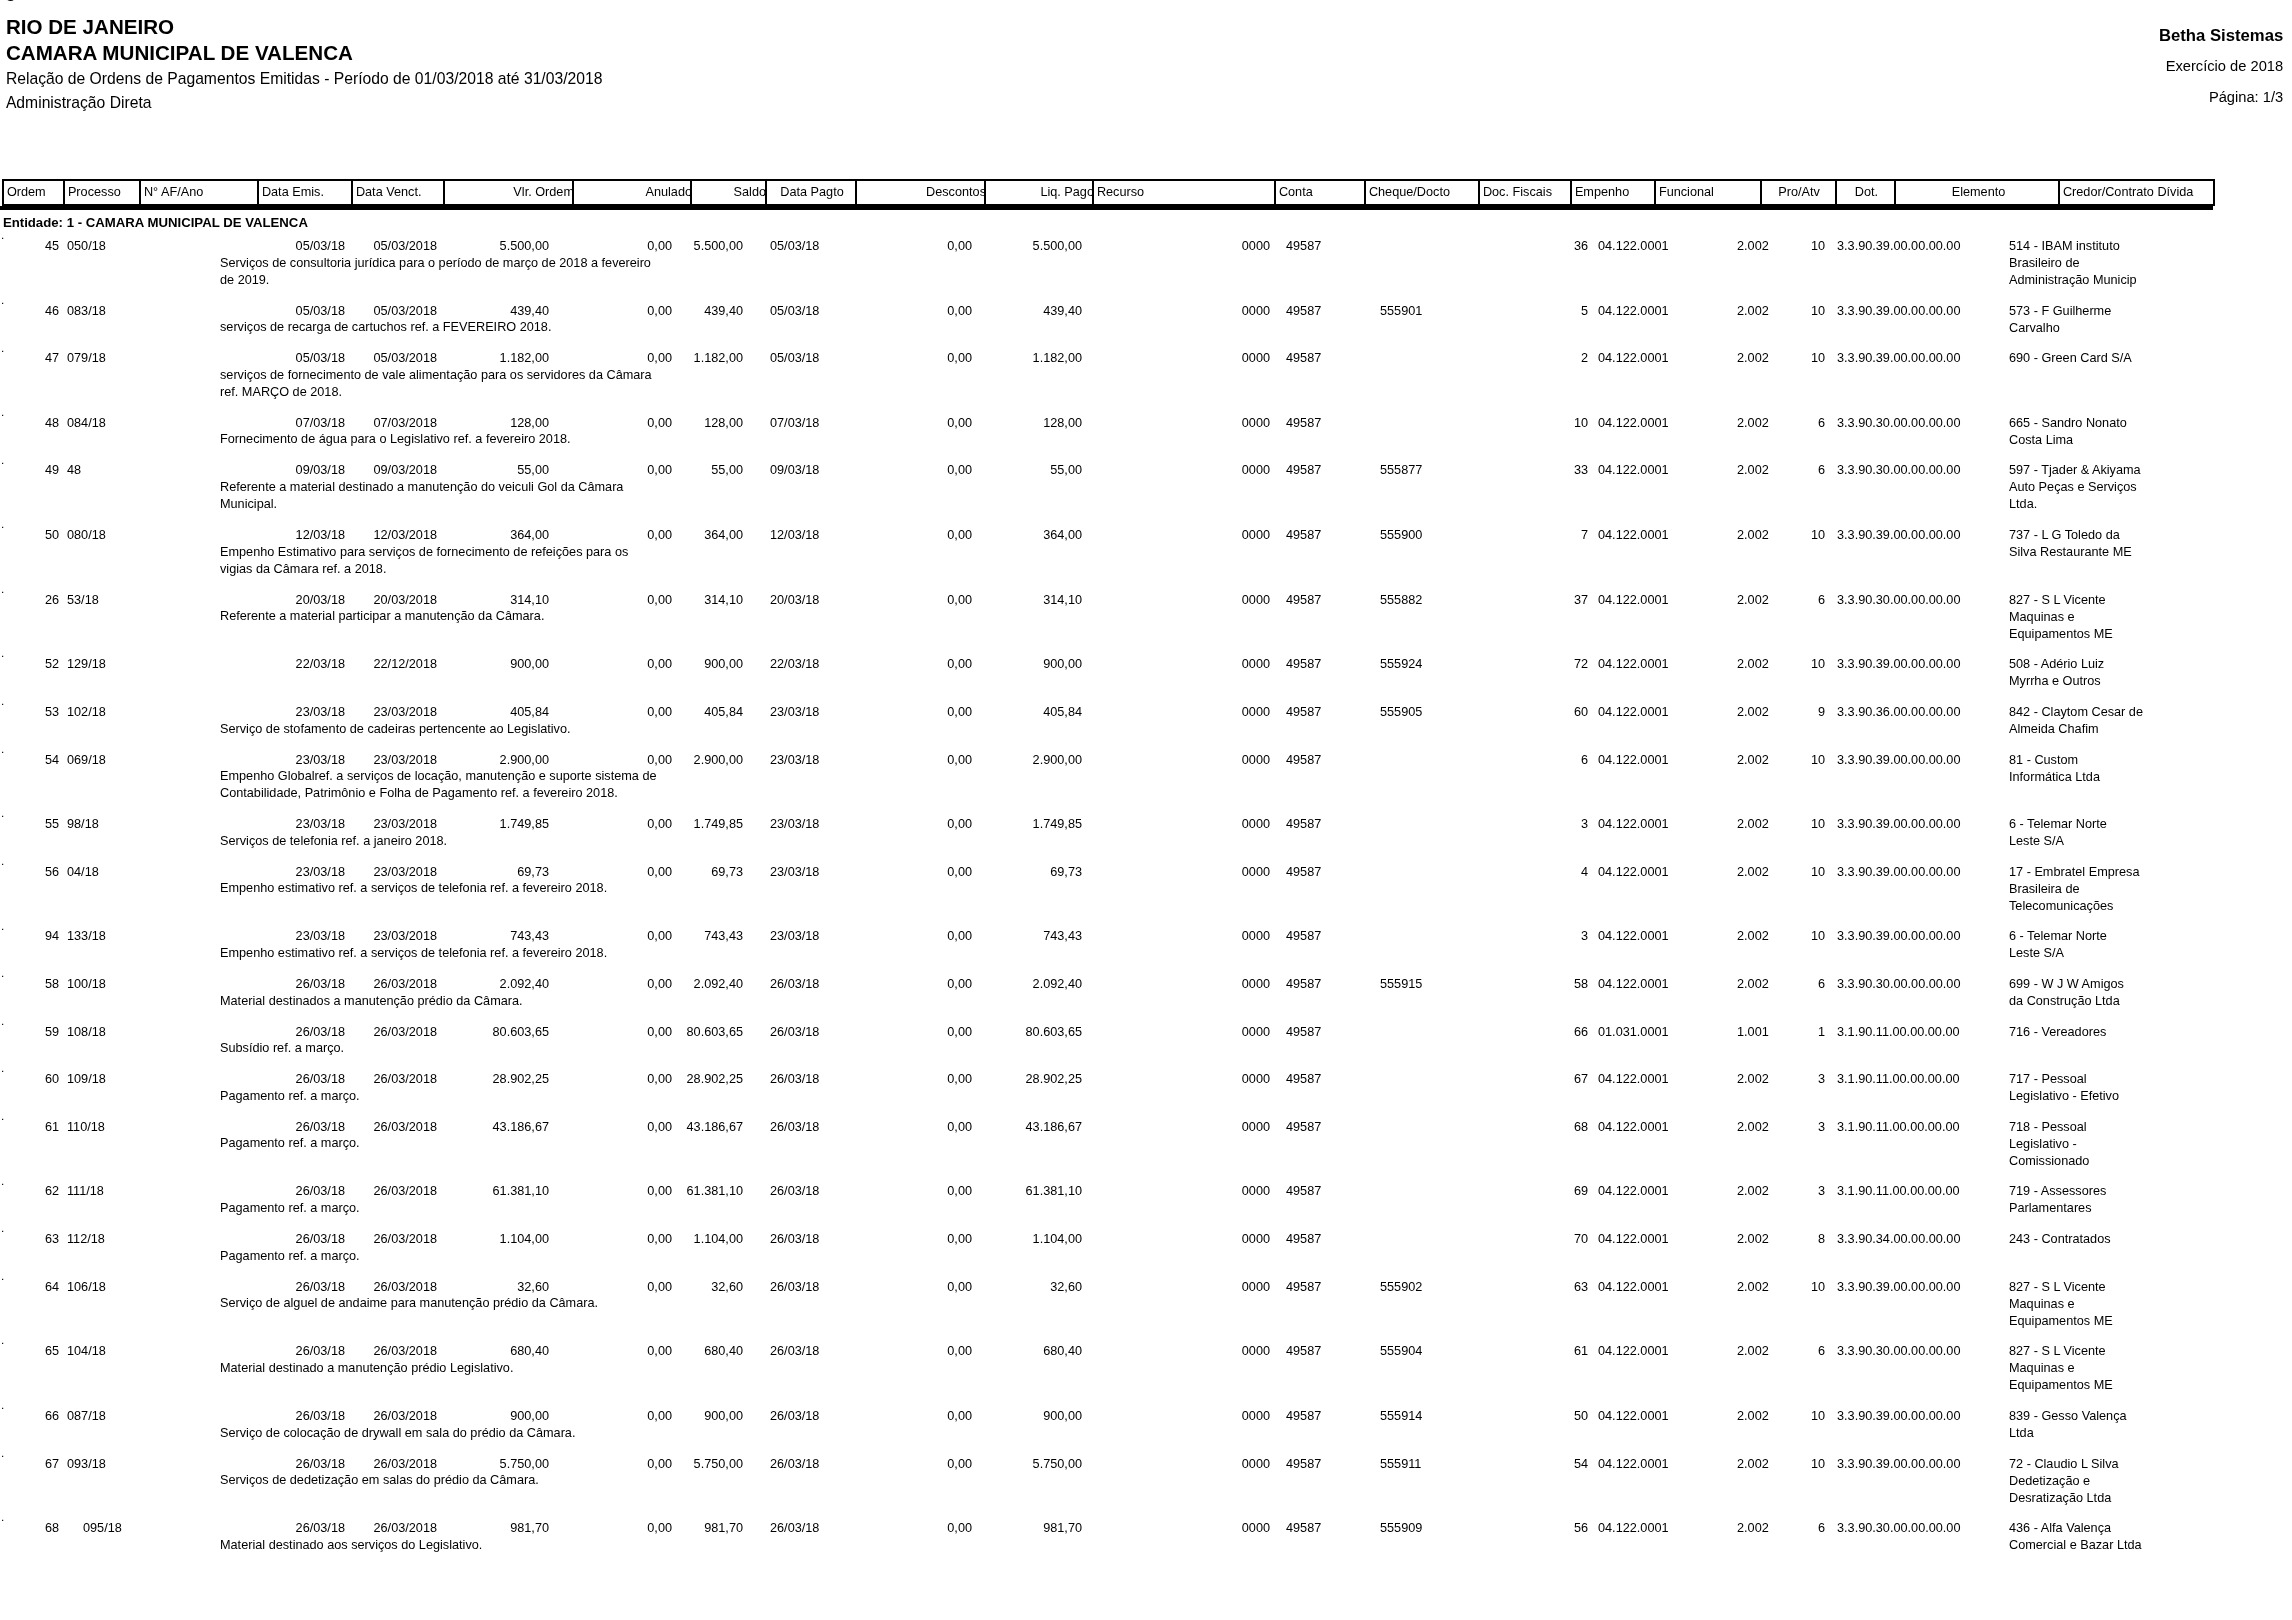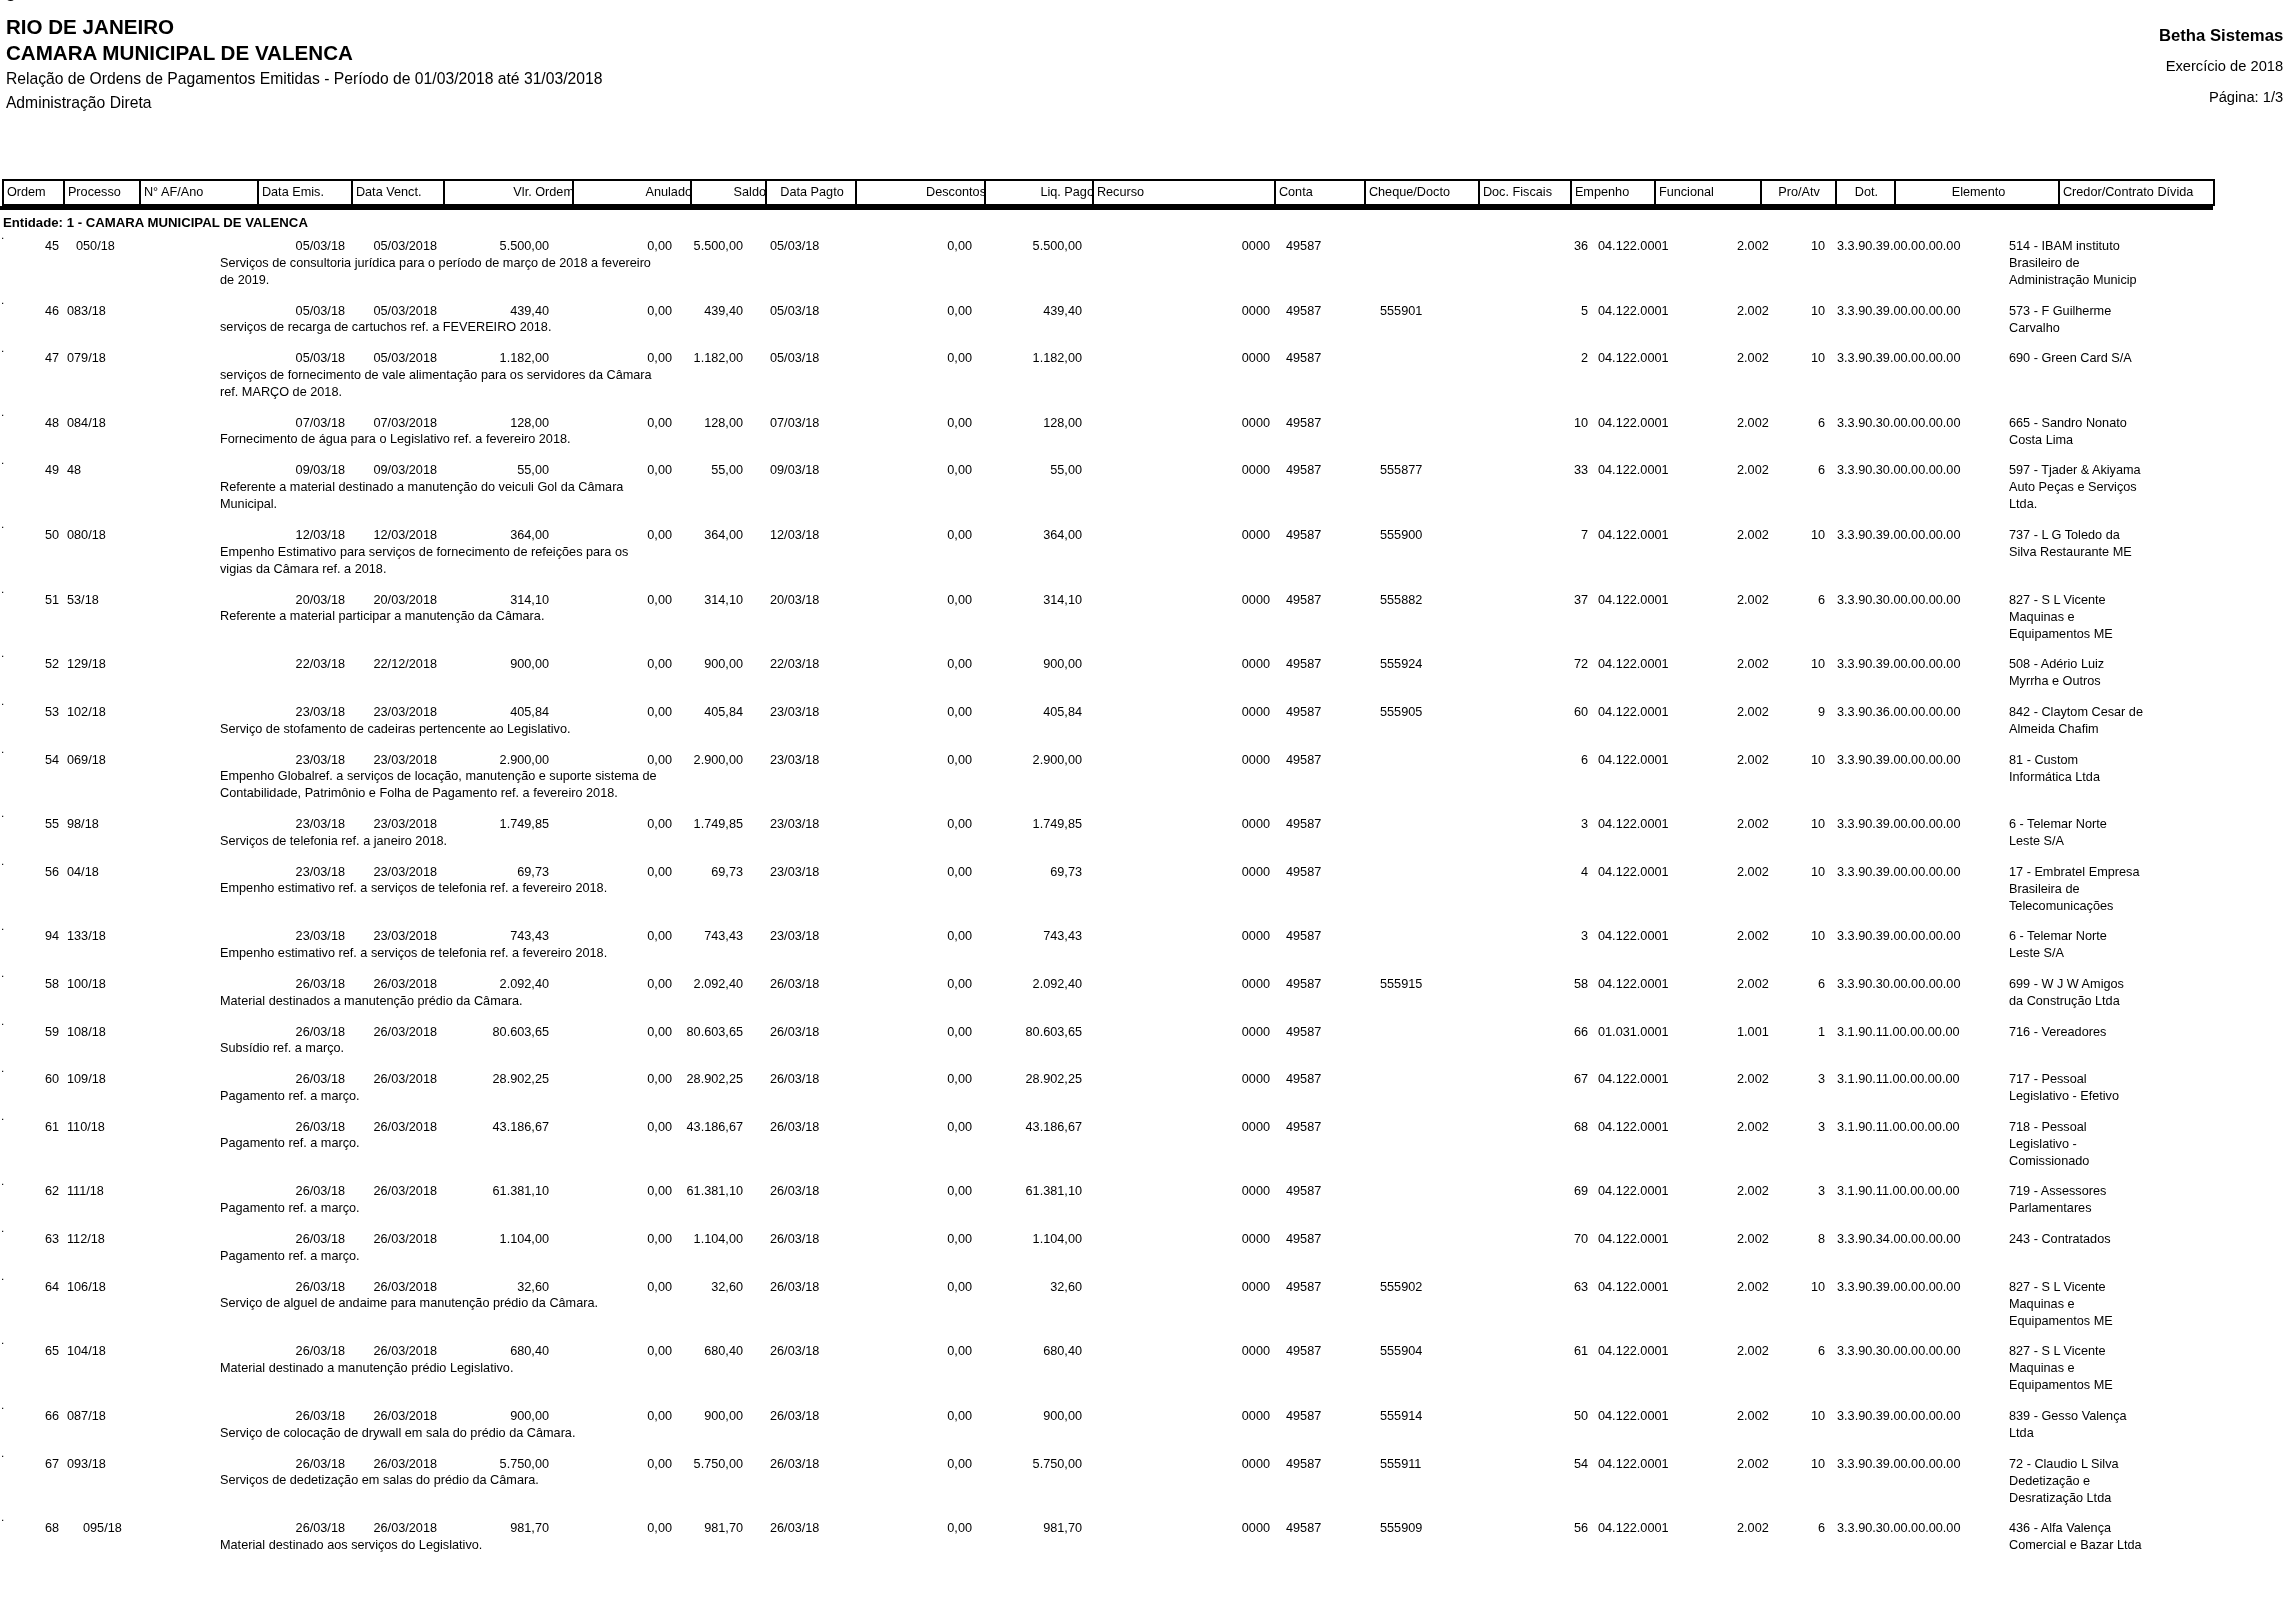--- a/index.html
+++ b/index.html
@@ -88,21 +88,21 @@
     <div class="hcell al" style="left: 2058px; width: 150px;">Credor/Contrato Dívida</div>
   </div>
 <div class="thickline"></div>
 <div class="groupline">Entidade: 1 - CAMARA MUNICIPAL DE VALENCA</div>
 
 <div class="tbody" id="tbody">
     <div class="row">
       <div class="rowmain">
         <span class="dotmark">.</span>
         <span class="cell" style="right: 1950px;">45</span>
-        <span class="cell" style="left: 76px;">050/18</span>
+        <span class="cell" style="left: 67px;">050/18</span>
         <span class="cell" style="left: 147px;"></span>
         <span class="cell" style="right: 1664px;">05/03/18</span>
         <span class="cell" style="right: 1572px;">05/03/2018</span>
         <span class="cell" style="right: 1460px;">5.500,00</span>
         <span class="cell" style="right: 1337px;">0,00</span>
         <span class="cell" style="right: 1266px;">5.500,00</span>
         <span class="cell" style="left: 770px;">05/03/18</span>
         <span class="cell" style="right: 1037px;">0,00</span>
         <span class="cell" style="right: 927px;">5.500,00</span>
         <span class="cell" style="right: 739px;">0000</span>
@@ -260,21 +260,21 @@
         <span class="cell" style="left: 1837px;">3.3.90.39.00.00.00.00</span>
         <div class="desc">Empenho Estimativo para serviços de fornecimento de refeições para os
 vigias da Câmara ref. a 2018.</div>
       </div>
       <div class="credor">737 - L G Toledo da
 Silva Restaurante ME</div>
     </div>
     <div class="row">
       <div class="rowmain">
         <span class="dotmark">.</span>
-        <span class="cell" style="right: 1950px;">51</span>
+        <span class="cell" style="right: 1950px;">26</span>
         <span class="cell" style="left: 67px;">53/18</span>
         <span class="cell" style="left: 147px;"></span>
         <span class="cell" style="right: 1664px;">20/03/18</span>
         <span class="cell" style="right: 1572px;">20/03/2018</span>
         <span class="cell" style="right: 1460px;">314,10</span>
         <span class="cell" style="right: 1337px;">0,00</span>
         <span class="cell" style="right: 1266px;">314,10</span>
         <span class="cell" style="left: 770px;">20/03/18</span>
         <span class="cell" style="right: 1037px;">0,00</span>
         <span class="cell" style="right: 927px;">314,10</span>

